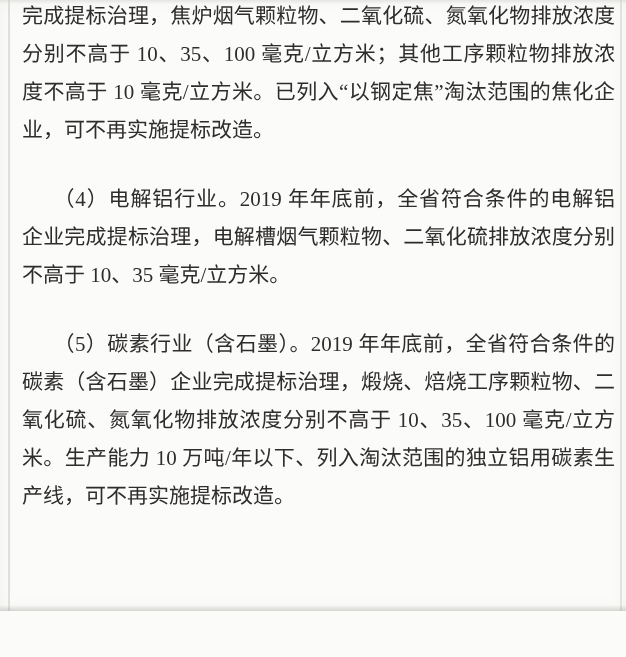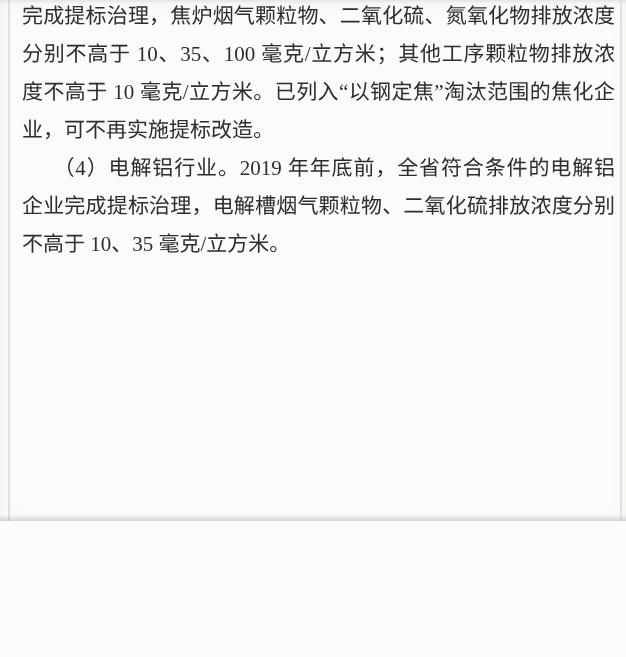--- a/index.html
+++ b/index.html
@@ -15,21 +15,21 @@
     height: 657px;
     overflow: hidden;
   }
   body {
     background: var(--page-bg);
     font-family: "Liberation Serif", "DejaVu Serif", serif;
   }
   .page {
     position: relative;
     width: 626px;
-    height: 521px;
+    height: 611px;
     background: var(--page-bg);
     box-shadow: inset 0 0 16px rgba(110, 110, 105, 0.08);
     overflow: hidden;
   }
   .text-column {
     position: relative;
     margin-top: -3px;
     padding: 0 11px 0 22px;
     z-index: 2;
   }
@@ -39,20 +39,21 @@
     font-size: 21px;
     line-height: 38px;
     color: var(--text-color);
     text-align: justify;
     text-justify: inter-character;
     word-break: break-all;
     font-family: "Liberation Serif", "DejaVu Serif", serif;
   }
   .para.indent {
     text-indent: 1.5em;
+    margin-top: 31px;
   }
   
   .scan-edge {
     position: absolute;
     top: 0;
     width: 2px;
     height: 100%;
     background: var(--scan-edge);
     z-index: 1;
   }
@@ -82,14 +83,15 @@
 
 <div class="page">
   <div class="scan-shade-top"></div>
   <div class="scan-edge left"></div>
   <div class="scan-edge right"></div>
   <div class="scan-smudge-bottom"></div>
 
   <div class="text-column">
     <p class="para">完成提标治理，焦炉烟气颗粒物、二氧化硫、氮氧化物排放浓度分别不高于 10、35、100 毫克/立方米；其他工序颗粒物排放浓度不高于 10 毫克/立方米。已列入“以钢定焦”淘汰范围的焦化企业，可不再实施提标改造。</p>
     <p class="para indent">（4）电解铝行业。2019 年年底前，全省符合条件的电解铝企业完成提标治理，电解槽烟气颗粒物、二氧化硫排放浓度分别不高于 10、35 毫克/立方米。</p>
+    <p class="para indent">（5）碳素行业（含石墨）。2019 年年底前，全省符合条件的碳素（含石墨）企业完成提标治理，煅烧、焙烧工序颗粒物、二氧化硫、氮氧化物排放浓度分别不高于 10、35、100 毫克/立方米。生产能力 10 万吨/年以下、列入淘汰范围的独立铝用碳素生产线，可不再实施提标改造。</p>
   </div>
 </div>
 
 </body></html>

